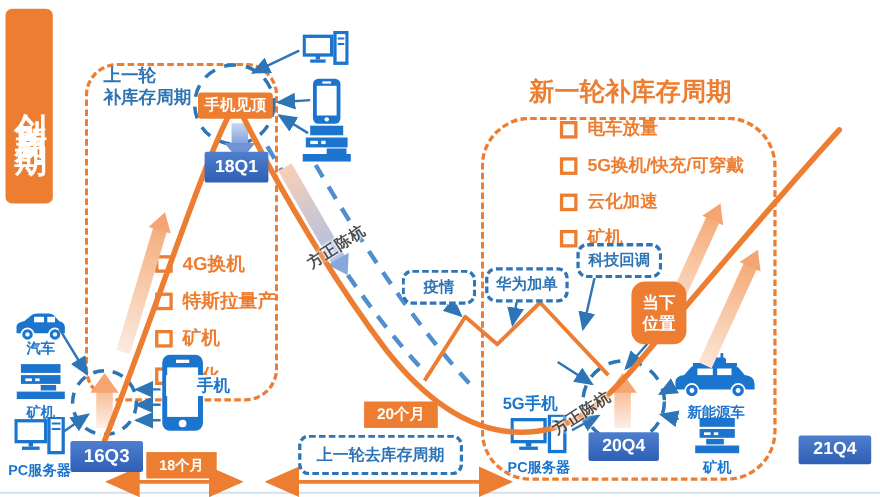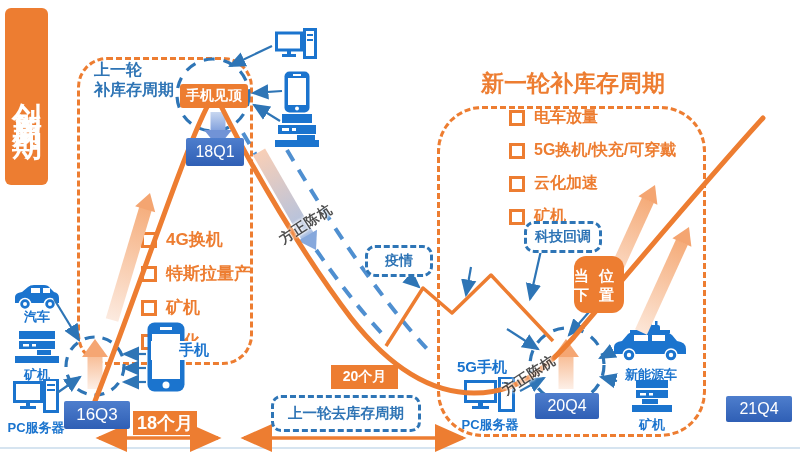--- a/index.html
+++ b/index.html
@@ -1,20 +1,20 @@
 <!DOCTYPE html>
 <html><head>
 <meta charset="utf-8">
 <style>
   html,body{margin:0;padding:0;background:#fff;}
   .stage{position:relative;width:800px;height:452px;background:#fff;overflow:hidden;
          font-family:"Liberation Sans",sans-serif;}
   .abs{position:absolute;}
   .nowrap{white-space:nowrap;}
-  .blue-box{background:linear-gradient(180deg,#4E7ECD 0%,#2F5FB5 100%);color:#fff;font-weight:normal;
+  .blue-box{background:linear-gradient(180deg,#4E7ECD 0%,#2F5FB5 100%);color:#fff;font-weight:bold;
             display:flex;align-items:center;justify-content:center;border-radius:2px;z-index:4;}
   .orange-box{background:#ED7D31;color:#fff;font-weight:bold;display:flex;align-items:center;
             justify-content:center;z-index:4;}
   .dash-blue-box{border:3px dashed #2E75B6;border-radius:10px;color:#2E74B5;font-weight:bold;
             display:flex;align-items:center;justify-content:center;background:#fff;z-index:4;}
   .big-dash-box{border:3px dashed #ED7D31;z-index:1;}
   .list{display:flex;flex-direction:column;z-index:2;}
   .list-row{display:flex;align-items:center;gap:9px;}
   .bullet{width:10px;height:10px;border:3px solid #ED7D31;background:#fff;flex:0 0 auto;}
   .list-label{color:#ED7D31;font-weight:bold;font-size:16px;white-space:nowrap;}
@@ -278,29 +278,30 @@
     <path d="M 386,346 L 423,288 L 452,313 L 491,275 L 553,341" fill="none" stroke="#ED7D31" stroke-width="3.5" stroke-linejoin="round"></path>
 
     <line x1="99" y1="438" x2="218" y2="438" stroke="#ED7D31" stroke-width="3.5" marker-start="url(#morange)" marker-end="url(#morange)"></line>
     <line x1="244" y1="438" x2="463" y2="438" stroke="#ED7D31" stroke-width="3.5" marker-start="url(#morange)" marker-end="url(#morange)"></line>
   </svg>
 
   <div class="abs orange-box" style="left:180px;top:84px;width:68px;height:24px;font-size:14px;border-radius:3px;">手机见顶</div>
   <div class="abs blue-box" style="left:186px;top:138px;width:58px;height:28px;font-size:16px;">18Q1</div>
 
   <div class="abs blue-box" style="left:64px;top:401px;width:66px;height:28px;font-size:17px;">16Q3</div>
-  <div class="abs orange-box" style="left:133px;top:411px;width:64px;height:24px;font-size:18px;">18个月</div>
+  <div class="abs orange-box" style="left:133px;top:411px;width:64px;height:24px;font-size:13px;">18个月</div>
 
   <div class="abs dash-blue-box" style="left:271px;top:395px;width:144px;height:31px;font-size:14.5px;">上一轮去库存周期</div>
   <div class="abs orange-box" style="left:331px;top:365px;width:67px;height:24px;font-size:14px;">20个月</div>
 
   <div class="abs dash-blue-box" style="left:365px;top:245px;width:62px;height:26px;font-size:14px;">疫情</div>
+  <div class="abs dash-blue-box" style="left:441px;top:243px;width:70px;height:26px;font-size:14px;">华为加单</div>
   <div class="abs dash-blue-box" style="left:524px;top:221px;width:72px;height:26px;font-size:14px;">科技回调</div>
 
-  <div class="abs orange-box" style="left:574px;top:256px;width:50px;height:57px;font-size:15px;border-radius:12px;line-height:19px;align-items:center;">
+  <div class="abs orange-box" style="left:574px;top:256px;width:50px;height:57px;font-size:15px;border-radius:12px;flex-direction:column;line-height:19px;align-items:center;">
     <div>当下</div>
     <div>位置</div>
   </div>
 
   <div class="abs blue-box" style="left:535px;top:393px;width:64px;height:26px;font-size:16px;">20Q4</div>
   <div class="abs blue-box" style="left:726px;top:396px;width:66px;height:26px;font-size:16px;">21Q4</div>
 
   <div class="abs watermark" style="left:281px;top:232px;">方正陈杭</div>
   <div class="abs watermark" style="left:504px;top:383px;">方正陈杭</div>
 

